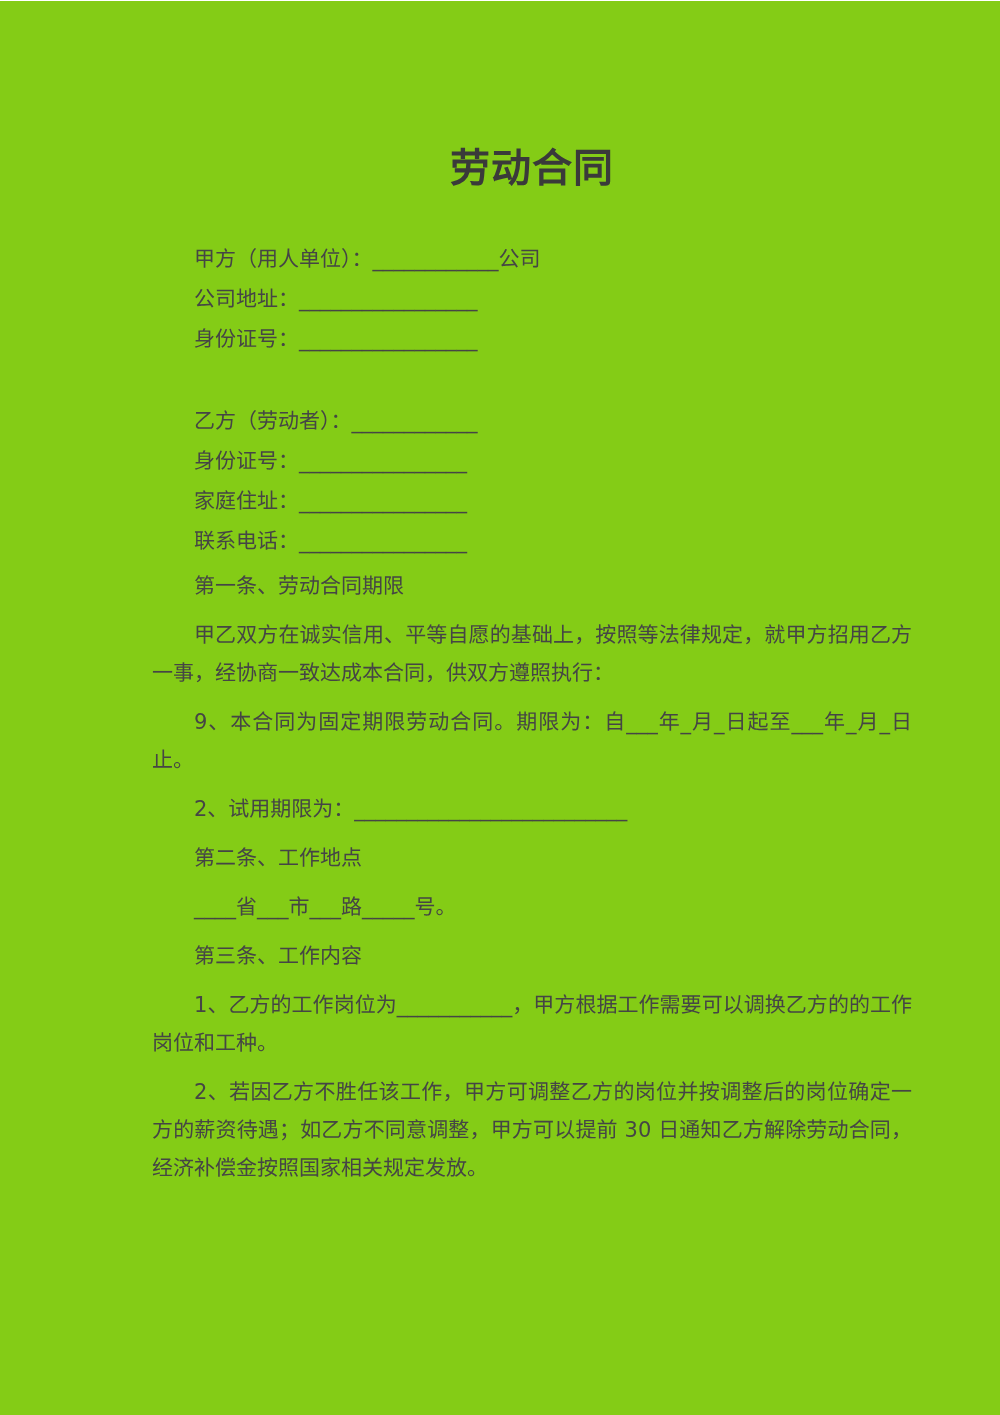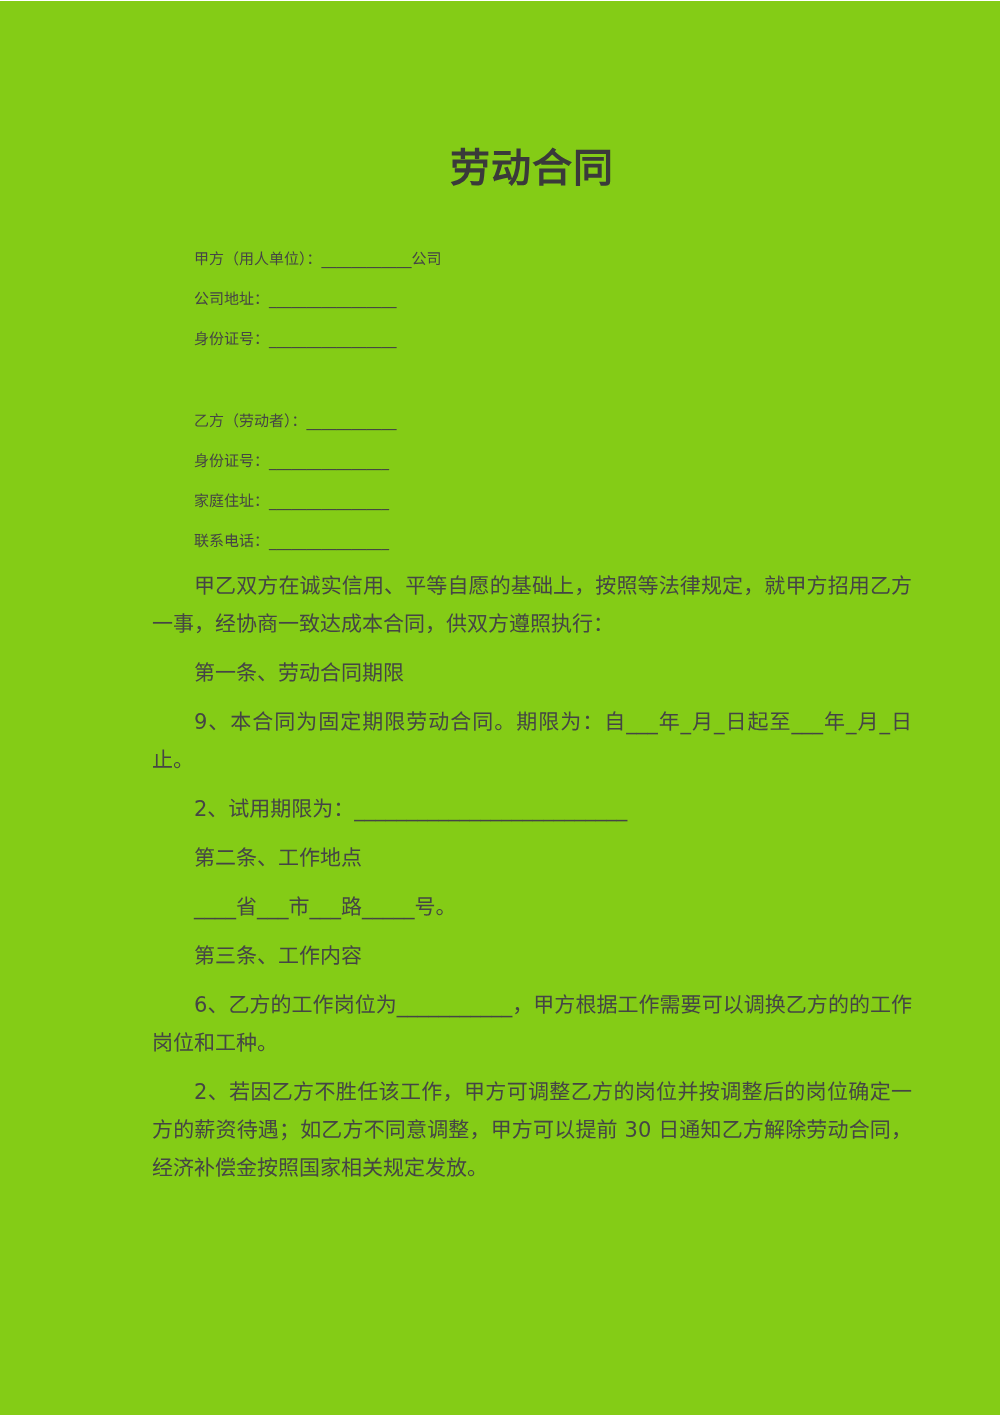--- a/index.html
+++ b/index.html
@@ -21,21 +21,21 @@
     margin: 0 0 47px 0;
     font-size: 40px;
     line-height: 48px;
     font-weight: 700;
     text-align: center;
     color: #3a3a3a;
     letter-spacing: 1px;
   }
   .form-line {
     margin: 0;
-    font-size: 15px;
+    font-size: 21px;
     line-height: 40px;
     color: #454545;
     text-indent: 42px;
     white-space: nowrap;
     letter-spacing: 0;
   }
   .party-block-a {
     margin: 0 0 42px 0;
   }
   .party-block-b {
@@ -68,27 +68,27 @@
   </section>
 
   <section class="party-block-b">
     <p class="form-line">乙方（劳动者）：____________</p>
     <p class="form-line">身份证号：________________</p>
     <p class="form-line">家庭住址：________________</p>
     <p class="form-line">联系电话：________________</p>
   </section>
 
   <section>
+    <p class="para">第一条、劳动合同期限</p>
+
     <p class="para">甲乙双方在诚实信用、平等自愿的基础上，按照等法律规定，就甲方招用乙方一事，经协商一致达成本合同，供双方遵照执行：</p>
-
-    <p class="para">第一条、劳动合同期限</p>
     <p class="para">9、本合同为固定期限劳动合同。期限为：自___年_月_日起至___年_月_日止。</p>
     <p class="para">2、试用期限为：__________________________</p>
 
     <p class="para">第二条、工作地点</p>
     <p class="para">____省___市___路_____号。</p>
 
     <p class="para">第三条、工作内容</p>
-    <p class="para">6、乙方的工作岗位为___________，甲方根据工作需要可以调换乙方的的工作岗位和工种。</p>
+    <p class="para">1、乙方的工作岗位为___________，甲方根据工作需要可以调换乙方的的工作岗位和工种。</p>
     <p class="para">2、若因乙方不胜任该工作，甲方可调整乙方的岗位并按调整后的岗位确定一方的薪资待遇；如乙方不同意调整，甲方可以提前 30 日通知乙方解除劳动合同，经济补偿金按照国家相关规定发放。</p>
   </section>
 
 </div>
 
 </body></html>

